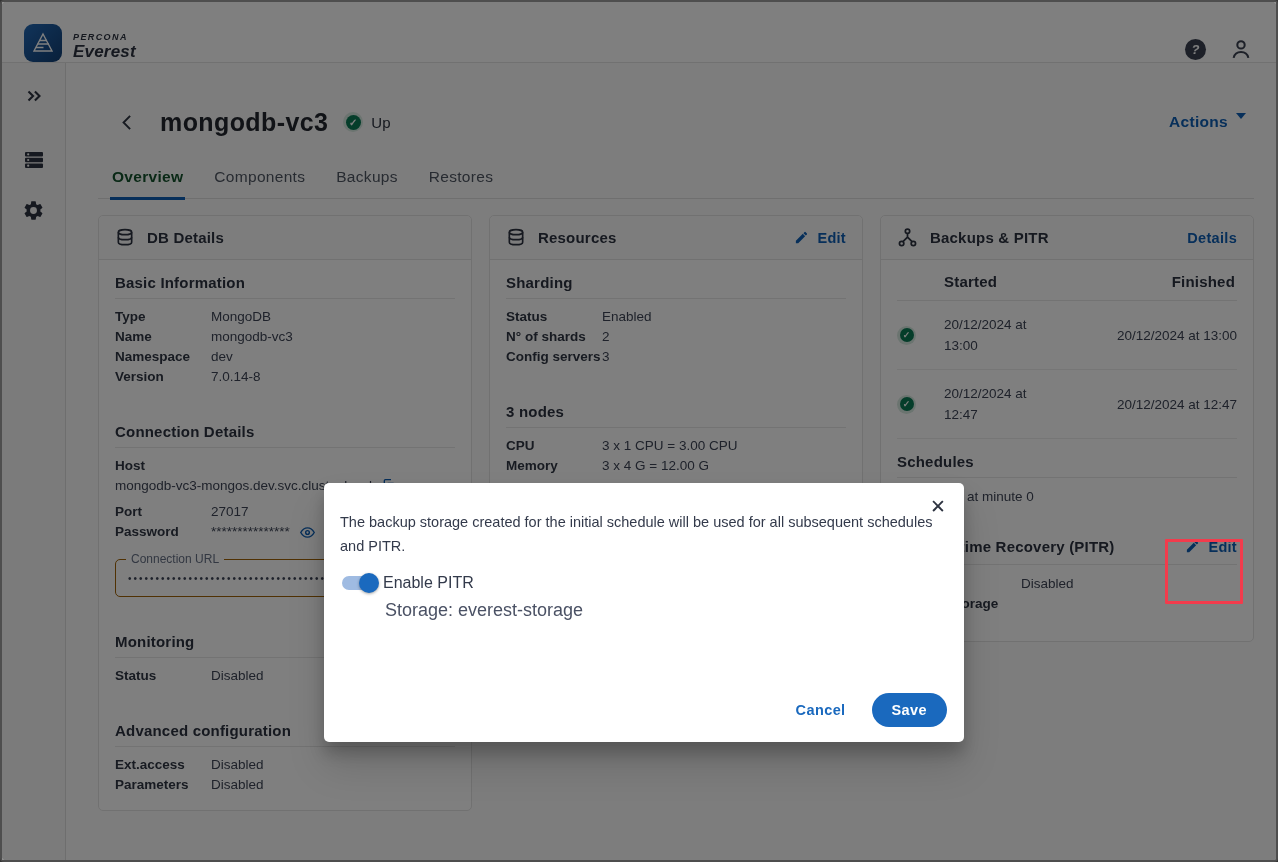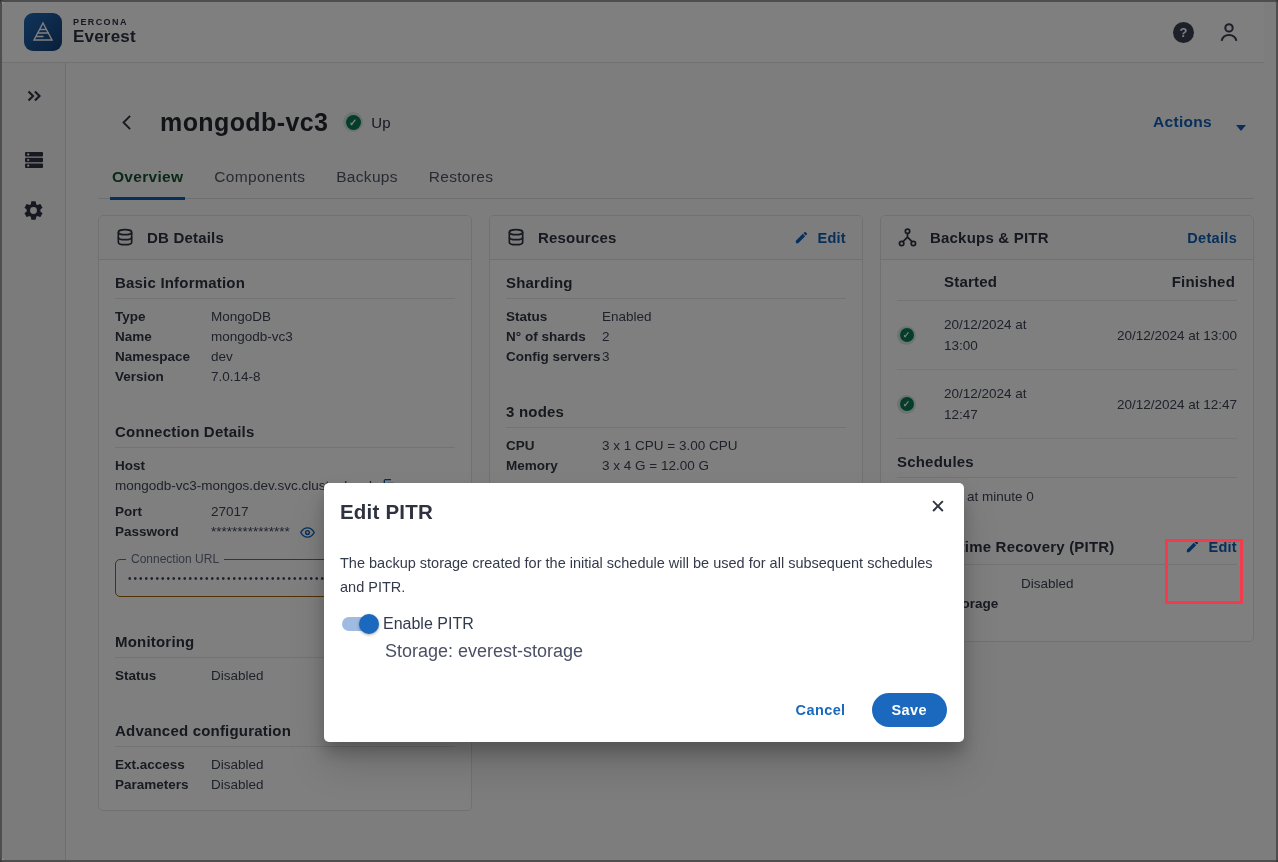--- a/index.html
+++ b/index.html
@@ -1,42 +1,42 @@
 <!DOCTYPE html>
 <html><head>
 <meta charset="utf-8">
 <style>
   * { margin:0; padding:0; box-sizing:border-box; }
   html,body { width:1278px; height:862px; }
   body { font-family:"Liberation Sans", sans-serif; background:#333; }
   #app { position:absolute; inset:0; border:2px solid #4E4E4E; border-radius:4px; overflow:hidden; background:#FAFAFA; }
 
   
-  .topbar { position:absolute; left:0; top:0; right:12px; height:61px; background:#fff; border-bottom:1px solid #E2E2E2; display:flex; align-items:center; padding:0 22px; z-index:5; }
+  .topbar { position:absolute; left:0; top:0; right:0; height:61px; background:#fff; border-bottom:1px solid #E2E2E2; display:flex; align-items:flex-end; padding:0 22px; z-index:5;font-style:italic; }
   .logo { width:38px; height:38px; border-radius:9px; background:linear-gradient(135deg,#2268B5,#123F74); display:flex; align-items:center; justify-content:center; flex:none; }
   .brand { display:flex; flex-direction:column; margin-left:11px; }
   .brand-top { font-size:9px; font-weight:700; letter-spacing:1.4px; color:#2D3340; }
   .brand-bottom { font-size:17px; font-weight:700; color:#2D3340; margin-top:0px; letter-spacing:.2px; }
   .topbar-right { margin-left:auto; display:flex; align-items:center; gap:22px; }
   .help-circle { width:21px; height:21px; border-radius:50%; background:#3A4151; color:#fff; font-size:13px; font-weight:700; display:flex; align-items:center; justify-content:center; cursor:pointer; }
 
   
   .sidebar { position:absolute; left:0; top:61px; bottom:0; width:64px; background:#F7F7F7; border-right:1px solid #DDDDDD; display:flex; flex-direction:column; align-items:center; z-index:4; }
   .sb-ic { width:26px; height:26px; display:flex; align-items:center; justify-content:center; cursor:pointer; }
   .sb-expand { margin-top:20px; }
   .sb-dbs { margin-top:38px; }
   .sb-gear { margin-top:24px; }
 
   
   .page-head { position:absolute; top:102px; left:113px; right:30px; height:36px; display:flex; align-items:center; z-index:1; }
   .back-btn { width:24px; height:24px; display:flex; align-items:center; justify-content:center; cursor:pointer; }
   .page-title { margin-left:21px; font-size:25px; font-weight:700; color:#23272F; letter-spacing:.4px; }
   .up-badge { display:flex; align-items:center; gap:8px; margin-left:15px; }
   .up-text { font-size:15px; color:#2D3340; }
-  .actions-btn { margin-left:auto; display:flex; align-items:flex-end; gap:24px; color:#0E5FB5; font-size:15.5px; font-weight:700; letter-spacing:.3px; cursor:pointer; }
+  .actions-btn { margin-left:auto; display:flex; align-items:flex-start; gap:8px; color:#0E5FB5; font-size:15.5px; font-weight:700; letter-spacing:.3px; cursor:pointer; }
   .caret-down { width:0; height:0; border-left:5px solid transparent; border-right:5px solid transparent; border-top:6px solid #0E5FB5; }
 
   .tabs { position:absolute; top:164px; left:108px; display:flex; gap:27px; z-index:1; }
   .tab { font-size:15.5px; letter-spacing:.3px; color:#4F5662; padding:2px 2px 11px; cursor:pointer; }
   .tab.active { color:#14532d; font-weight:600; border-bottom:3px solid #0E5FB5; }
   .tabs-divider { position:absolute; top:196px; left:96px; width:1156px; height:1px; background:#DFDFDF; }
 
   
   .card { position:absolute; background:#fff; border:1px solid #E3E3E3; border-radius:5px; }
   .card-db  { left:96px;  top:213px; width:374px; height:596px; }
@@ -354,21 +354,20 @@
             <span class="kv-l wide">Backup storage</span>
             <span class="kv-v"></span>
           </div>
       </div>
     </div>
   </section>
 
   <div class="backdrop"></div>
 
   <div class="modal">
-    <div class="m-title">Edit PITR</div>
     <div class="m-close">✕</div>
     <div class="m-body">The backup storage created for the initial schedule will be used for all subsequent schedules and PITR.</div>
     <div class="m-toggle-row">
       <span class="switch">
           <span class="thumb"></span>
         </span>
       <span class="m-toggle-label">Enable PITR</span>
     </div>
     <div class="m-caption">Storage: everest-storage</div>
     <div class="m-footer">

